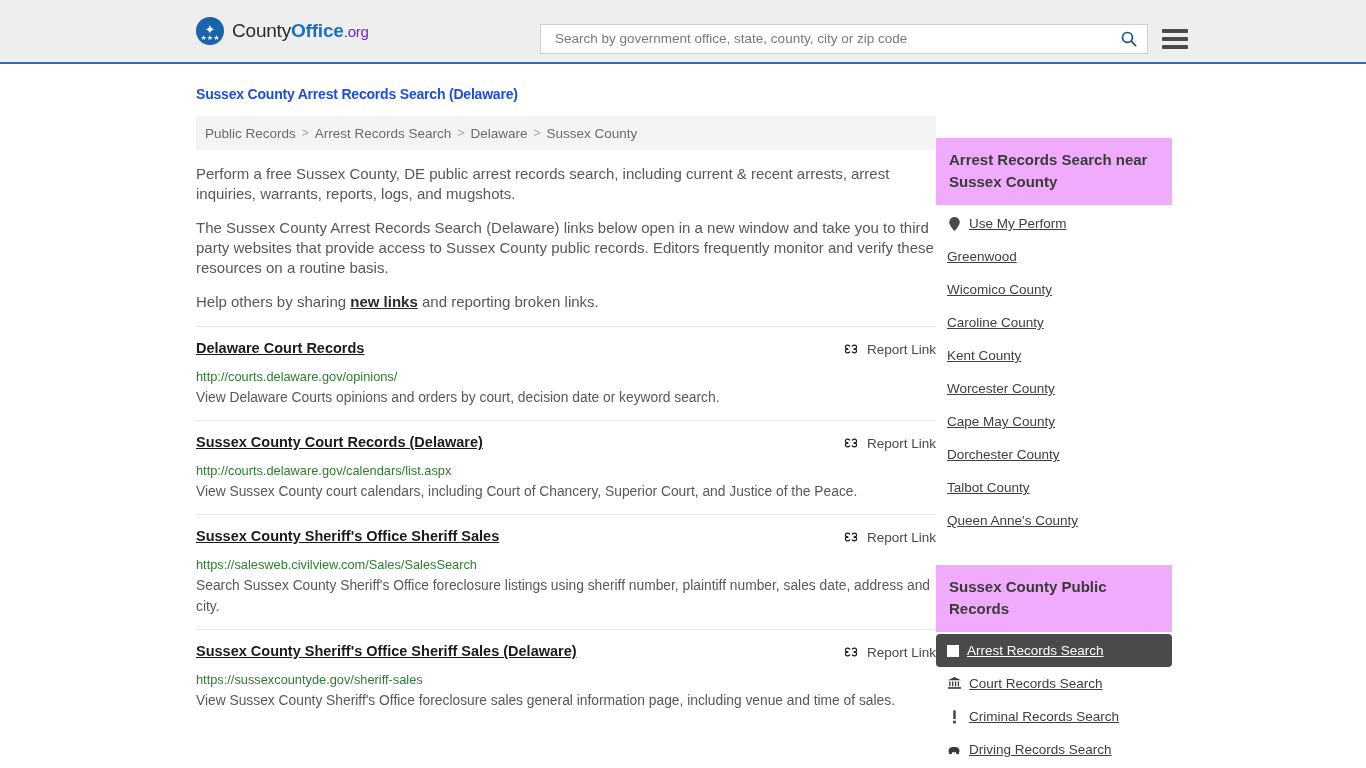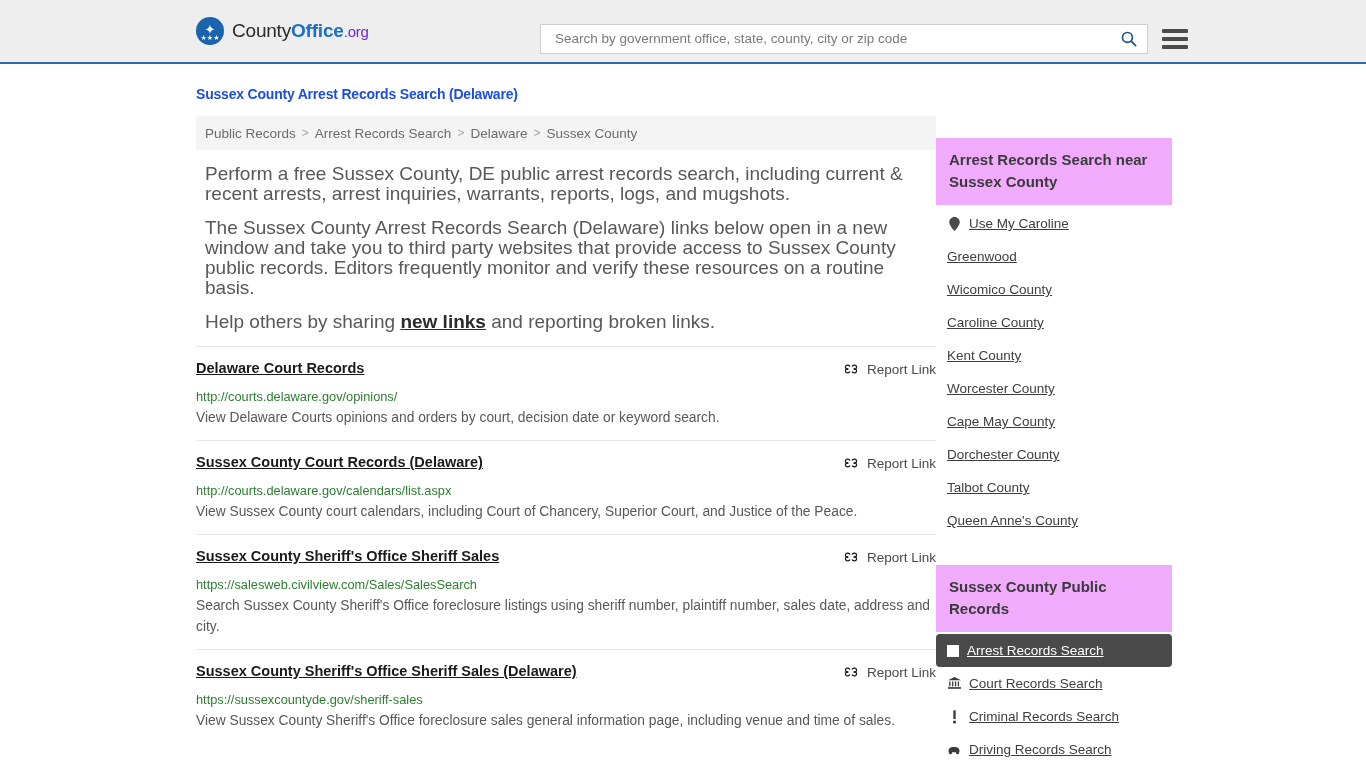--- a/index.html
+++ b/index.html
@@ -136,24 +136,24 @@
     align-items: center;
     padding: 0 9px;
     font-size: 13.5px;
     color: #6b6b6b;
     margin-bottom: 14px;
   }
   .breadcrumb a { color: #6b6b6b; text-decoration: none; }
   .breadcrumb .sep { color: #a5a5a5; margin: 0 6px; font-size: 12px; }
 
   p.intro {
-    font-size: 19px;
+    font-size: 15px;
     line-height: 20px;
     color: #585858;
-    margin: 0 0 14px 9px;
+    margin: 0 0 14px 0;
   }
   p.intro a { color: #2b2b2b; text-decoration: underline; font-weight: bold; }
 
   
   .result {
     border-top: 1px solid #e6e6e6;
     padding: 13px 0 12px 0;
   }
   .result:first-of-type { border-top: 1px solid #e6e6e6; }
   .result-head {
@@ -367,21 +367,21 @@
 
       <div class="side-box-head">Arrest Records Search near Sussex County</div>
       <div class="side-list">
 
         <div class="side-item">
           <span class="side-icon pin">
             <svg width="11" height="14" viewBox="0 0 12 16">
               <path d="M6 0 C2.7 0 0 2.7 0 6 C0 10 6 16 6 16 C6 16 12 10 12 6 C12 2.7 9.3 0 6 0 Z" fill="#4a4a4a"></path>
             </svg>
           </span>
-          <span class="label">Use My Caroline</span>
+          <span class="label">Use My Perform</span>
         </div>
 
         <div class="side-item">
           <span class="label">Greenwood</span>
         </div>
         <div class="side-item">
           <span class="label">Wicomico County</span>
         </div>
         <div class="side-item">
           <span class="label">Caroline County</span>

